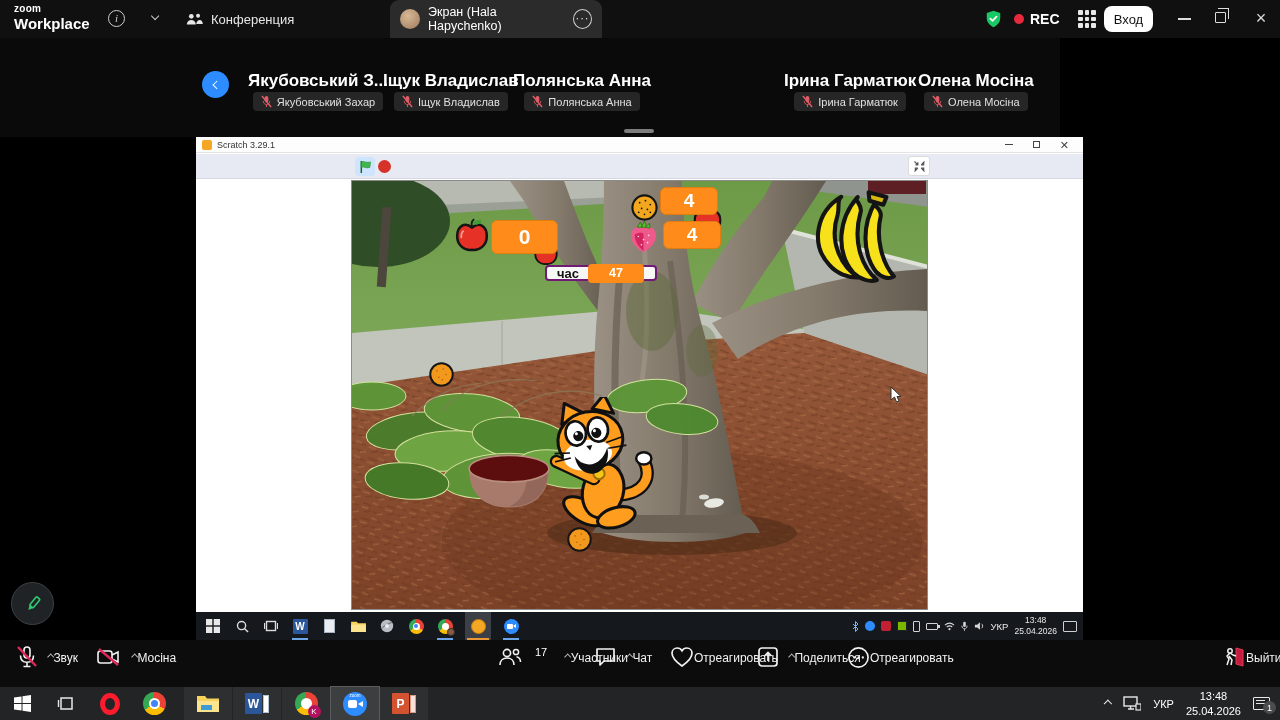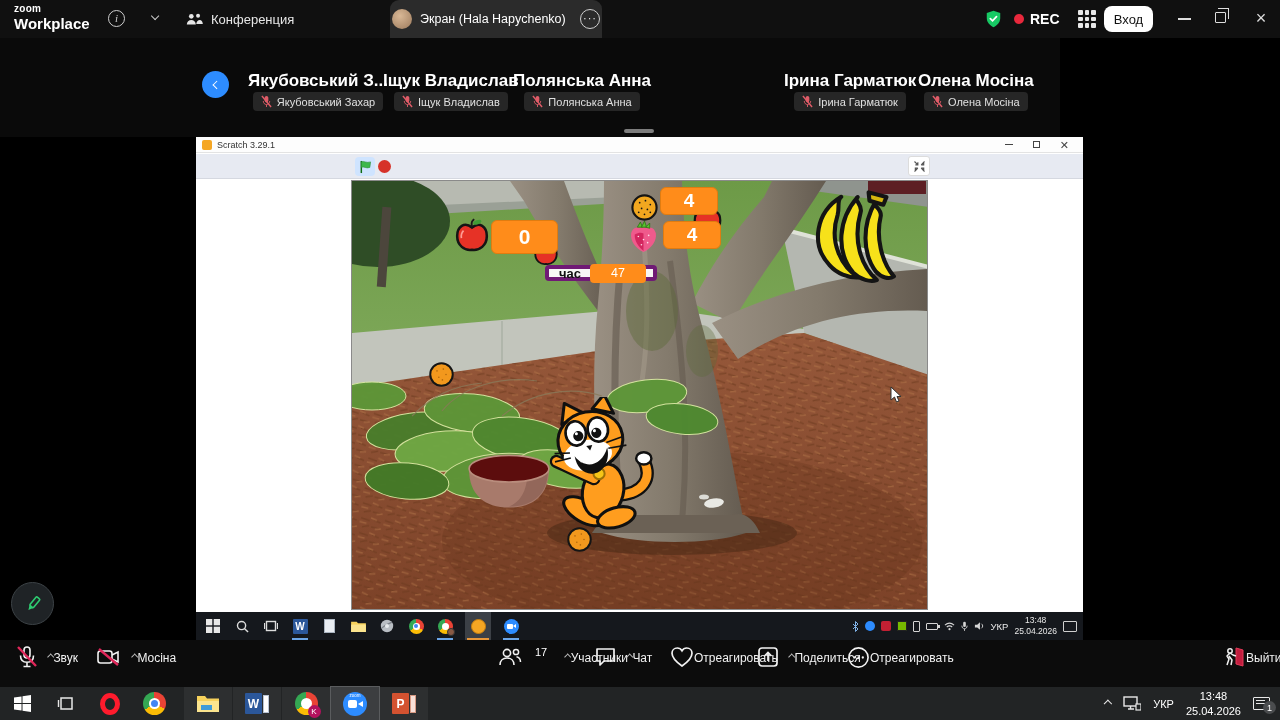--- a/index.html
+++ b/index.html
@@ -12,21 +12,21 @@
   .brand { position:absolute; left:14px; top:4px; color:#fff; line-height:1; }
   .brand .b1 { font-size:10px; font-weight:700; letter-spacing:.3px; }
   .brand .b2 { font-size:15px; font-weight:700; margin-top:2px; }
   .info-btn { position:absolute; left:108px; top:10px; width:17px; height:17px; border:1.4px solid #cfcfcf; border-radius:50%; color:#cfcfcf; font-size:11px; text-align:center; line-height:14px; font-style:italic; font-family:"Liberation Serif",serif; }
   .chev { display:inline-block; border:solid #c9c9c9; border-width:0 1.8px 1.8px 0; padding:2.6px; }
   .chev-down { transform:rotate(45deg); }
   .chev-up { transform:rotate(-135deg); }
   .chev-left { transform:rotate(135deg); }
   #topbar-chev { position:absolute; left:152px; top:13px; }
   .conf-tab { position:absolute; left:185px; top:0; height:38px; display:flex; align-items:center; gap:8px; color:#e6e6e6; font-size:13px; }
-  .screen-tab { position:absolute; left:390px; top:0; width:212px; height:38px; background:#2b2b2b; border-radius:9px 9px 0 0; display:flex; align-items:center; padding:0 2px; gap:8px; color:#fff; font-size:12.5px; }
+  .screen-tab { position:absolute; left:390px; top:0; width:212px; height:38px; background:#2b2b2b; border-radius:9px 9px 0 0; display:flex; align-items:center; padding:0 10px; gap:8px; color:#fff; font-size:12.5px; }
   .avatar { width:20px; height:20px; border-radius:50%; background:radial-gradient(circle at 40% 35%, #d9b896, #9c7a5c); flex:none; }
   .tab-more { margin-left:auto; width:20px; height:20px; border:1.4px solid #cfcfcf; border-radius:50%; color:#e8e8e8; font-size:11px; line-height:17px; text-align:center; letter-spacing:1px; }
   .shield { position:absolute; left:984px; top:9px; }
   .rec-wrap { position:absolute; left:1014px; top:11px; display:flex; align-items:center; gap:6px; color:#fff; font-size:14px; font-weight:700; }
   .rec-dot { width:10px; height:10px; border-radius:50%; background:#e8283c; }
   .grid-icon { position:absolute; left:1078px; top:10px; width:18px; height:18px; display:grid; grid-template-columns:repeat(3,1fr); gap:2px; }
   .grid-icon i { background:#e8e8e8; border-radius:1px; }
   .login-btn { position:absolute; left:1104px; top:6px; width:49px; height:26px; background:#fff; border-radius:8px; color:#111; font-size:13px; display:flex; align-items:center; justify-content:center; }
   .win-min { position:absolute; left:1178px; top:18px; width:13px; height:2px; background:#ddd; }
   .win-rest { position:absolute; left:1215px; top:12px; width:11px; height:11px; border:1.5px solid #ddd; border-radius:1px; }
@@ -55,23 +55,23 @@
   .sc-toolbar { position:absolute; left:0; top:17px; width:887px; height:25px; background:#e7eaf2; border-bottom:1px solid #d5d8e0; }
   .flag-btn { position:absolute; left:159px; top:3px; width:20px; height:19px; background:#cfe4ff; border-radius:4px; display:flex; align-items:center; justify-content:center; }
   .stop-btn { position:absolute; left:182px; top:6px; width:13px; height:13px; border-radius:50%; background:#d63229; }
   .fs-btn { position:absolute; left:712px; top:2px; width:22px; height:20px; background:#fff; border:1px solid #dcdcdc; border-radius:3px; display:flex; align-items:center; justify-content:center; }
 
   
   #stage { position:absolute; left:155px; top:43px; width:577px; height:430px; border:1px solid #8a8a8a; overflow:hidden; background:#76a14f; }
   #stage-bg { position:absolute; left:0; top:0; width:577px; height:430px; }
   .sprite { position:absolute; }
   .mon-box { position:absolute; background:#ff8c1a; border:1px solid #e07c10; border-radius:6px; color:#fff; font-weight:700; display:flex; align-items:center; justify-content:center; z-index:3; }
-  .timer { position:absolute; left:193px; top:84px; width:112px; height:16px; background:rgba(255,255,255,.94); border:4px solid #701a75; border-radius:4px; display:flex; align-items:center; padding:0 5px 0 10px; z-index:3; }
+  .timer { position:absolute; left:193px; top:84px; width:112px; height:16px; background:rgba(255,255,255,.94); border:2px solid #701a75; border-radius:4px; display:flex; align-items:center; padding:0 5px 0 10px; z-index:3; }
   .timer-label { font-size:13px; font-weight:700; color:#111; }
-  .timer-val { margin-left:9px; width:56px; height:19px; background:#ff8c1a; border-radius:4px; color:#fff; font-size:12.5px; font-weight:400; display:flex; align-items:center; justify-content:center; }
+  .timer-val { margin-left:9px; width:56px; height:19px; background:#ff8c1a; border-radius:4px; color:#fff; font-size:12.5px; font-weight:700; display:flex; align-items:center; justify-content:center; }
   .watermark { position:absolute; left:659px; top:413px; z-index:30; pointer-events:none; }
   .wm1 { font-size:17px; color:rgba(205,205,205,.85); }
   .wm2 { font-size:10.5px; color:rgba(185,185,185,.8); margin-top:2px; }
 
   
   .itb { position:absolute; left:0; bottom:0; width:887px; height:28px; background:#15181d; display:flex; align-items:center; }
   .itb-left { display:flex; align-items:center; gap:11px; padding-left:8px; height:28px; }
   .itb-item { width:18px; height:28px; display:flex; align-items:center; justify-content:center; position:relative; }
   .itb-item.open::after { content:""; position:absolute; bottom:0; left:1px; width:16px; height:2px; background:#6ca6e8; }
   .itb-scratch { width:26px; height:28px; background:#3c4046; display:flex; align-items:center; justify-content:center; position:relative; }

